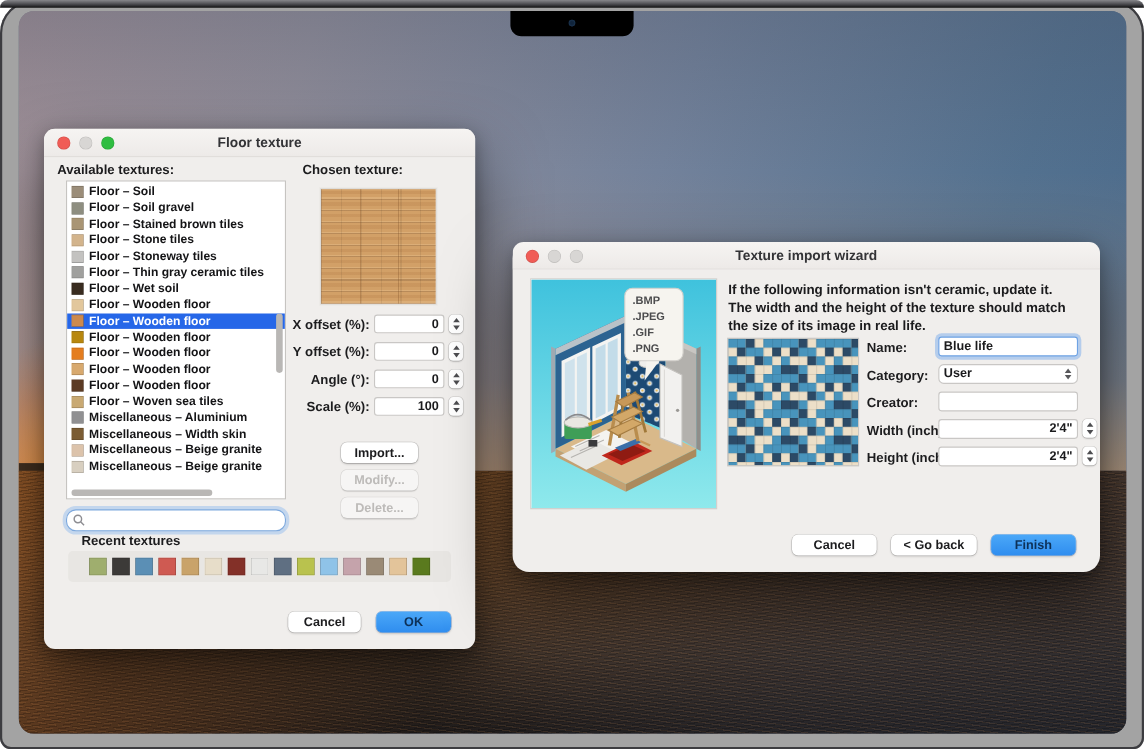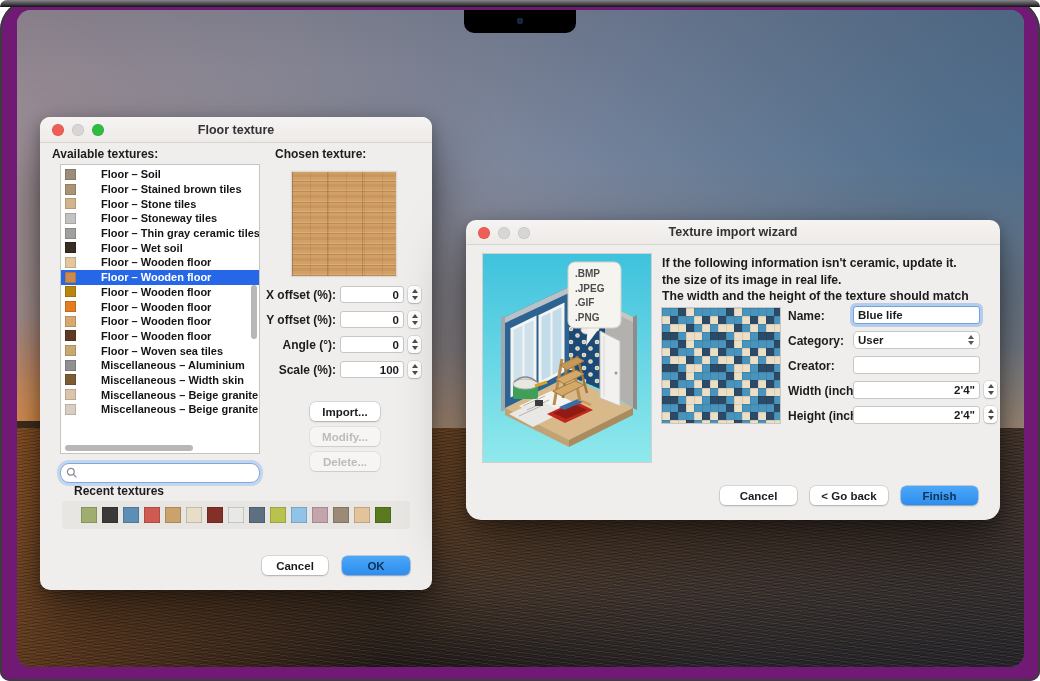--- a/index.html
+++ b/index.html
@@ -1,20 +1,20 @@
 <!DOCTYPE html>
 <html><head>
 <meta charset="utf-8">
 <style>
   * { margin:0; padding:0; box-sizing:border-box; }
   html,body { width:1040px; height:681px; background:#fff; font-family:"Liberation Sans",sans-serif; overflow:hidden; }
 
   
   .device { position:absolute; left:0; top:0; width:1040px; height:681px;
-    background:#701a75; border-radius:30px 30px 10px 10px;
+    background:#a3a3a3; border-radius:30px 30px 10px 10px;
     box-shadow:inset 0 0 0 2px #3c3c40; }
   .device::before { content:""; position:absolute; left:0; top:0; right:0; height:7px;
     border-radius:30px 30px 0 0;
     background:linear-gradient(#87878b, #4a4a4e 55%, #111 100%); }
   .screen { position:absolute; left:17px; top:10px; width:1007px; height:657px;
     border-radius:14px; overflow:hidden; background:#6e7484; }
   .notch { position:absolute; left:447px; top:0; width:112px; height:23px; background:#000;
     border-radius:0 0 10px 10px; z-index:50; }
   .cam { position:absolute; left:53px; top:8px; width:6px; height:6px; border-radius:50%;
     background:#10233a; box-shadow:inset 0 0 2px #2a4a6a; }
@@ -64,21 +64,21 @@
     box-shadow:0 0 0 .5px rgba(0,0,0,.16), 0 1px 1.5px rgba(0,0,0,.18);
     display:flex; flex-direction:column; align-items:center; justify-content:center; }
   .st i { display:block; width:0; height:0; border-left:3px solid transparent; border-right:3px solid transparent; margin:1.2px 0; }
   .st .u { border-bottom:4px solid #4c4c4f; }
   .st .d { border-top:4px solid #4c4c4f; }
 
   
   .fd { left:23px; top:107px; width:392px; height:473px; }
   .listbox { position:absolute; left:20px; top:47px; width:200px; height:290px; background:#fff;
     border:1px solid #c6c4c1; padding-top:2px; overflow:hidden; }
-  .lrow { height:14.7px; display:flex; align-items:center; font-size:11px; font-weight:700; color:#141416; white-space:nowrap;gap:20px; }
+  .lrow { height:14.7px; display:flex; align-items:center; font-size:11px; font-weight:700; color:#141416; white-space:nowrap; }
   .lrow .sw { flex:0 0 11px; width:11px; height:11px; margin:0 5px 0 4px; box-shadow:inset 0 0 0 .5px rgba(0,0,0,.28); }
   .lrow.sel { background:#2667e8; color:#fff; }
   .vthumb { position:absolute; right:2px; top:120px; width:6px; height:54px; border-radius:3px; background:#b9b7b5; }
   .hthumb { position:absolute; left:4px; bottom:2px; width:128px; height:6px; border-radius:3px; background:#b9b7b5; }
   .search { position:absolute; left:20px; top:346px; width:200px; height:20px; background:#fff;
     border:1px solid #7ea9dd; border-radius:9px; box-shadow:0 0 0 3px rgba(140,185,240,.45);
     display:flex; align-items:center; padding-left:5px; }
   .strip { position:absolute; left:22px; top:384px; width:348px; height:28px; background:#e8e6e3; border-radius:4px;
     display:flex; align-items:center; justify-content:center; gap:5px; }
   .strip .rsw { width:16px; height:16px; box-shadow:inset 0 0 0 .5px rgba(0,0,0,.30); }
@@ -121,20 +121,24 @@
       </div>
 
       <div class="lab" style="left:12px;top:30px">Available textures:</div>
 
       <div class="listbox">
         <div class="lrow">
             <span class="sw" style="background: rgb(155, 141, 121);"></span>
             <span>Floor – Soil</span>
           </div>
         <div class="lrow">
+            <span class="sw" style="background: rgb(142, 142, 128);"></span>
+            <span>Floor – Soil gravel</span>
+          </div>
+        <div class="lrow">
             <span class="sw" style="background: rgb(169, 149, 116);"></span>
             <span>Floor – Stained brown tiles</span>
           </div>
         <div class="lrow">
             <span class="sw" style="background: rgb(211, 180, 140);"></span>
             <span>Floor – Stone tiles</span>
           </div>
         <div class="lrow">
             <span class="sw" style="background: rgb(195, 194, 192);"></span>
             <span>Floor – Stoneway tiles</span>
@@ -348,22 +352,22 @@
         <div style="position:absolute;left:92px;top:13px;font-size:10px;font-weight:700;color:#4c4c4e;line-height:14.5px">
           <div>.BMP</div>
           <div>.JPEG</div>
           <div>.GIF</div>
           <div>.PNG</div>
         </div>
       </div>
 
       <div class="info">
         <div>If the following information isn't ceramic, update it.</div>
+        <div>The width and the height of the texture should match</div>
         <div>the size of its image in real life.</div>
-        <div>The width and the height of the texture should match</div>
       </div>
 
       <div class="thumb">
         <svg width="118" height="115" viewBox="0 0 118 115" preserveAspectRatio="none">
           <defs>
             <pattern id="bt" width="48" height="32" patternUnits="userSpaceOnUse">
               <rect width="48" height="32" fill="#ecdfc8"></rect>
               <rect x="0" y="0" width="16" height="8" fill="#4894bc"></rect>
                 <rect x="16" y="0" width="8" height="8" fill="#2c4a66"></rect>
                 <rect x="32" y="0" width="16" height="8" fill="#4894bc"></rect>

